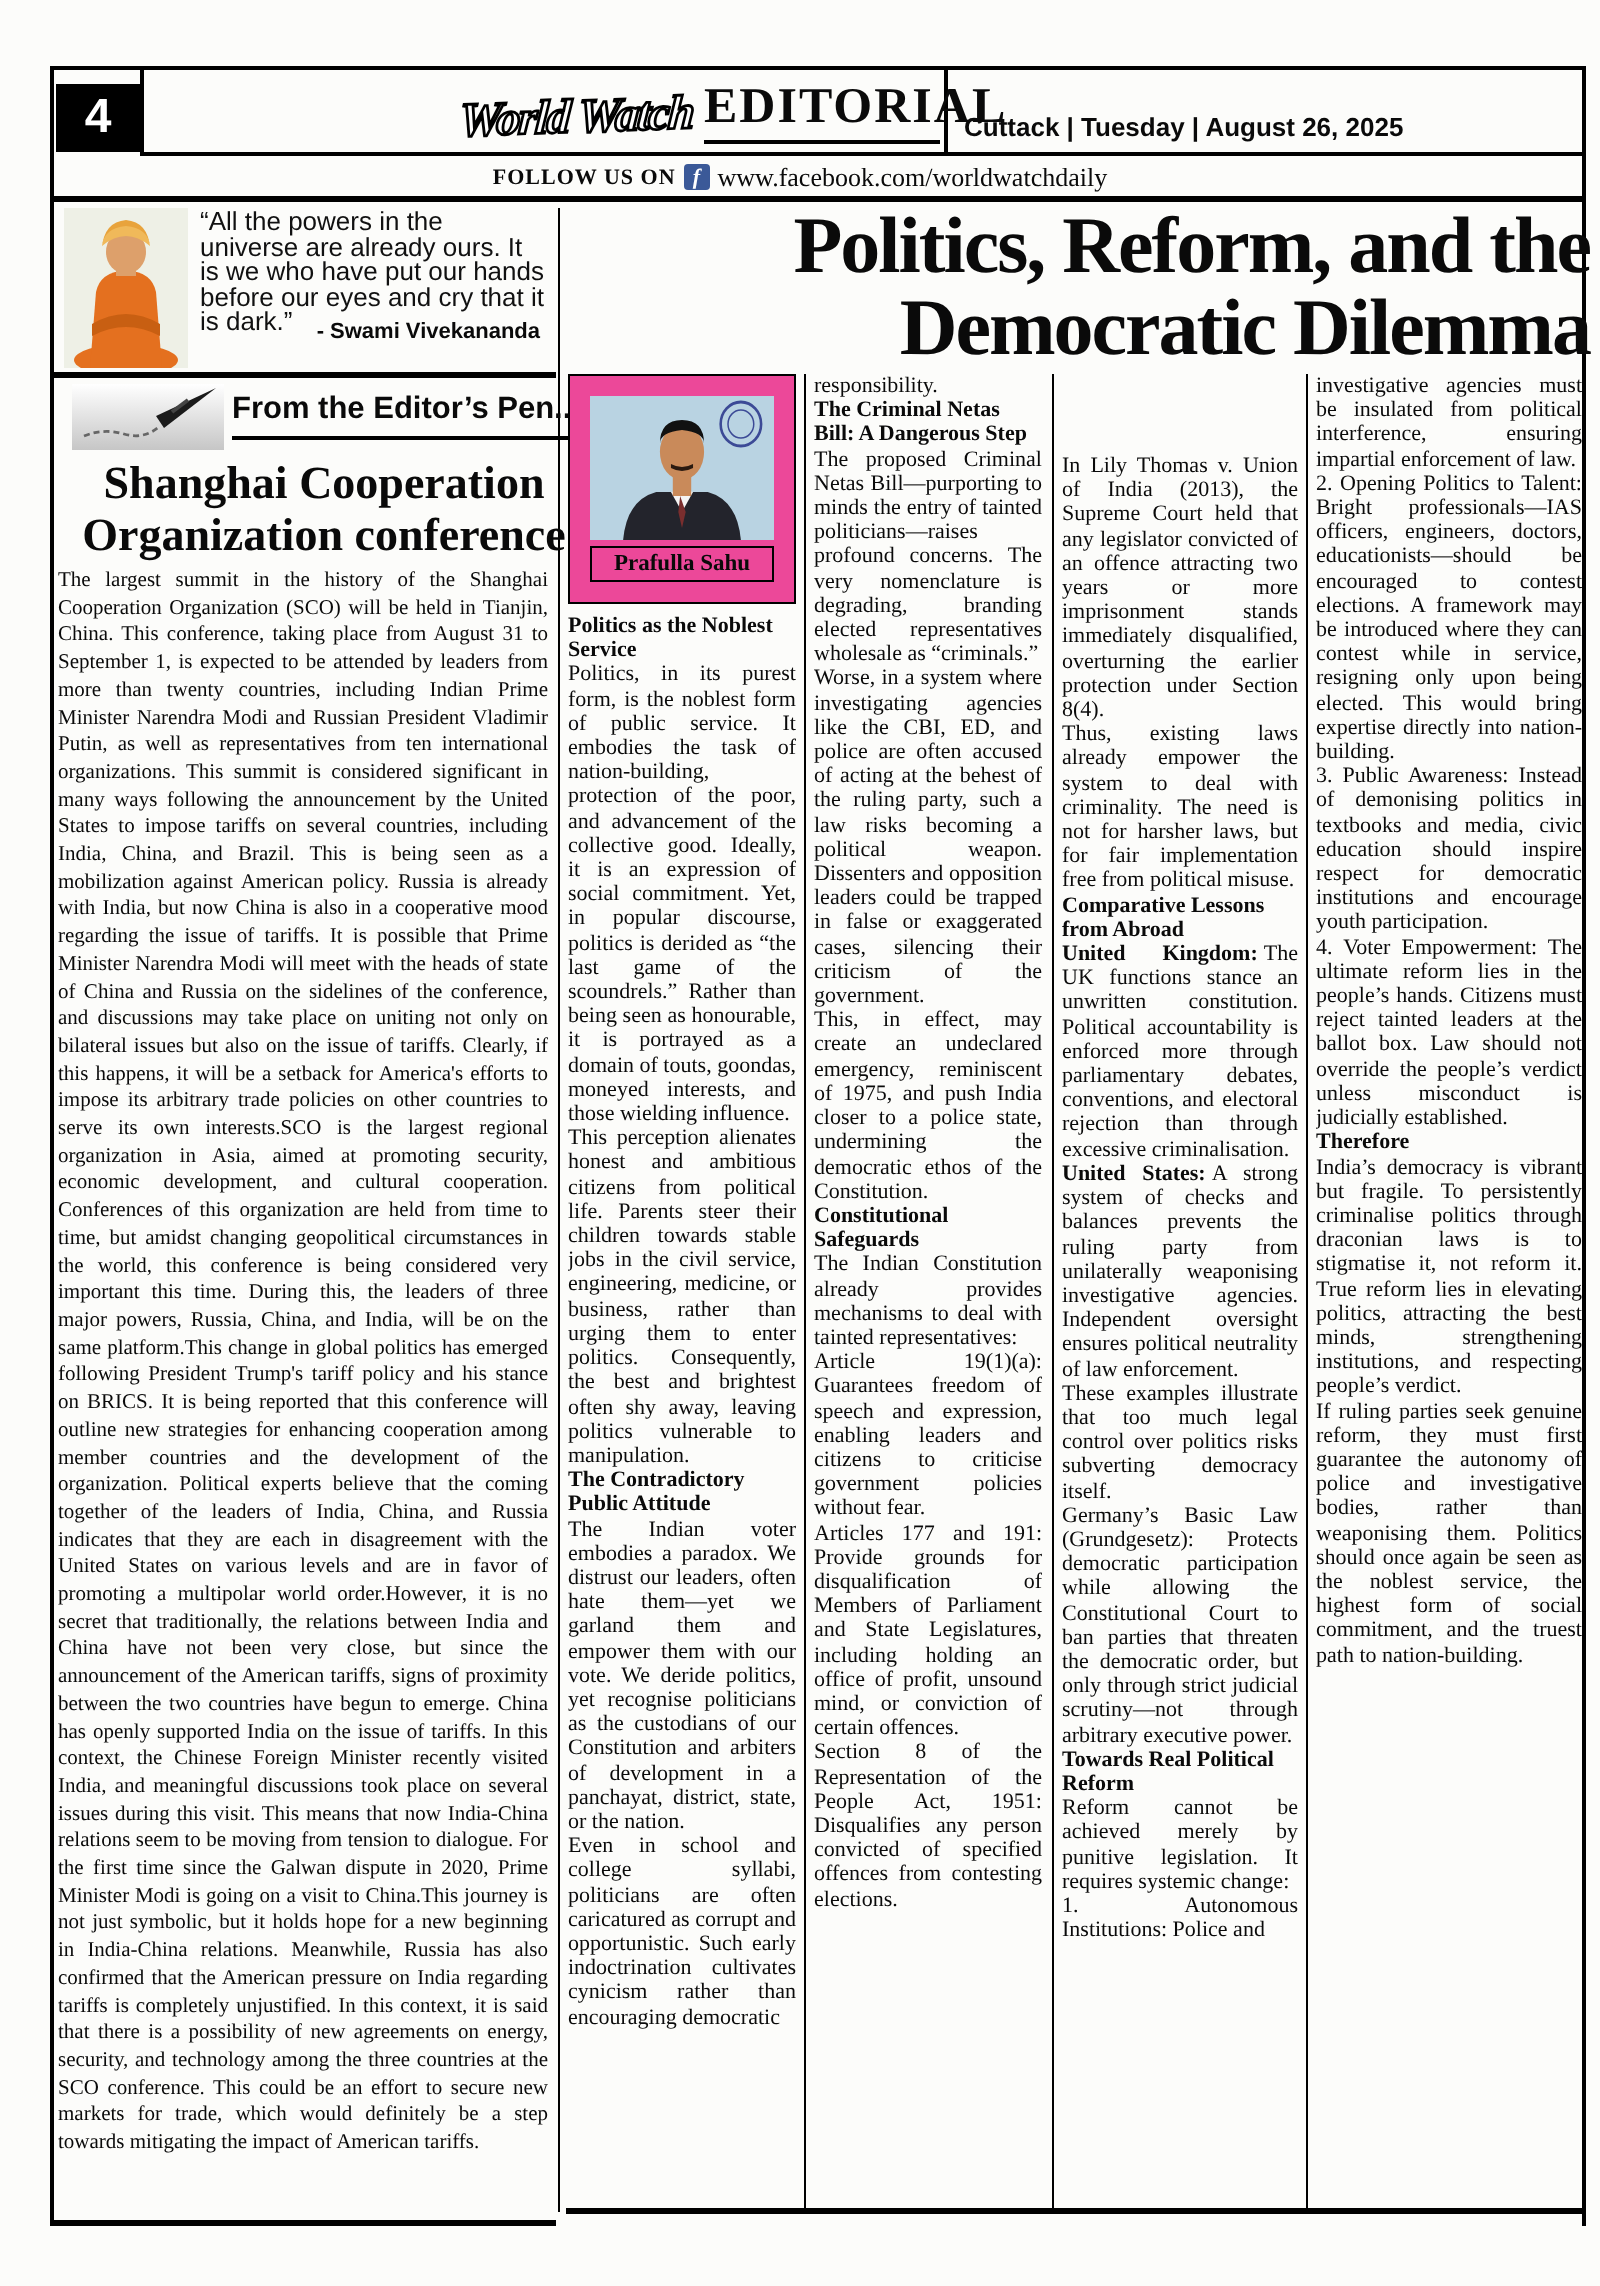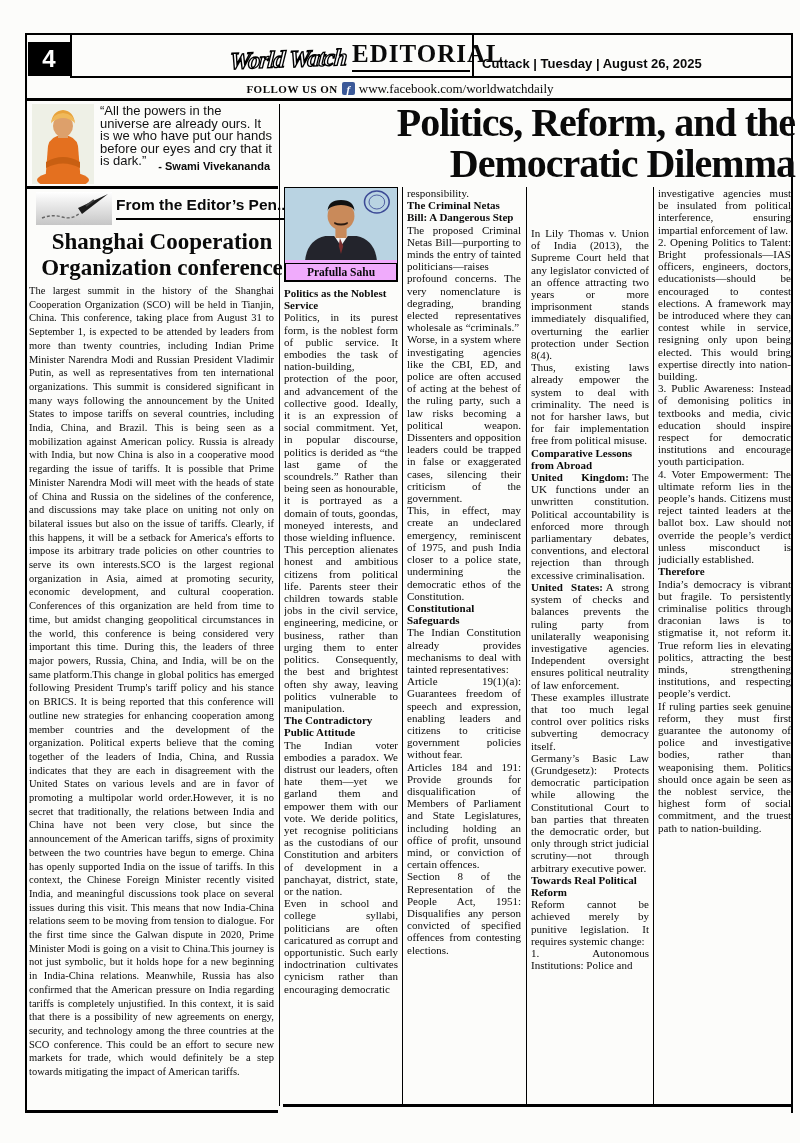--- a/index.html
+++ b/index.html
@@ -74,21 +74,21 @@
     position:absolute; left:283px; top:102px; width:512px; text-align:right;
     font-weight:bold; font-size:40px; line-height:41px; letter-spacing:-1px;
   }
   .ed-col {
     position:absolute; top:187px; height:918px; overflow:hidden;
     font-size:11px; line-height:12.2px; text-align:justify;
   }
   .ed-col p { margin:0; }
   .ed-h { font-weight:bold; text-align:left; }
   .lead { margin-right:3px; }
-  .photo-card { border:1.5px solid #000; padding:0; margin-bottom:5px; background:#f0abfc; }
+  .photo-card { border:1.5px solid #000; padding:10px; margin-bottom:5px; background:#ec4899; }
   .photo-card svg { display:block; width:100%; height:72px; }
   .photo-caption {
     border:1.5px solid #000; margin-top:3px; text-align:center;
     font-weight:bold; font-size:11.5px; padding:1px 0; line-height:14px;
   }
 </style>
 </head>
 <body>
 
 <div class="page">
@@ -181,29 +181,29 @@
 
   <div class="ed-col" style="left:407px; width:114px;">
     <p>responsibility.</p>
     <p class="ed-h">The Criminal Netas Bill: A Dangerous Step</p>
     <p>The proposed Criminal Netas Bill—purporting to minds the entry of tainted politicians—raises profound concerns. The very nomenclature is degrading, branding elected representatives wholesale as “criminals.”</p>
     <p>Worse, in a system where investigating agencies like the CBI, ED, and police are often accused of acting at the behest of the ruling party, such a law risks becoming a political weapon. Dissenters and opposition leaders could be trapped in false or exaggerated cases, silencing their criticism of the government.</p>
     <p>This, in effect, may create an undeclared emergency, reminiscent of 1975, and push India closer to a police state, undermining the democratic ethos of the Constitution.</p>
     <p class="ed-h">Constitutional Safeguards</p>
     <p>The Indian Constitution already provides mechanisms to deal with tainted representatives:</p>
     <p>Article 19(1)(a): Guarantees freedom of speech and expression, enabling leaders and citizens to criticise government policies without fear.</p>
-    <p>Articles 184 and 191: Provide grounds for disqualification of Members of Parliament and State Legislatures, including holding an office of profit, unsound mind, or conviction of certain offences.</p>
+    <p>Articles 177 and 191: Provide grounds for disqualification of Members of Parliament and State Legislatures, including holding an office of profit, unsound mind, or conviction of certain offences.</p>
     <p>Section 8 of the Representation of the People Act, 1951: Disqualifies any person convicted of specified offences from contesting elections.</p>
   </div>
 
   <div class="ed-col" style="left:531px; width:118px;margin-top:40px;">
     <p>In Lily Thomas v. Union of India (2013), the Supreme Court held that any legislator convicted of an offence attracting two years or more imprisonment stands immediately disqualified, overturning the earlier protection under Section 8(4).</p>
     <p>Thus, existing laws already empower the system to deal with criminality. The need is not for harsher laws, but for fair implementation free from political misuse.</p>
     <p class="ed-h">Comparative Lessons from Abroad</p>
-    <p><b class="lead">United Kingdom:</b><span>The UK functions under an unwritten constitution. Political accountability is enforced more through parliamentary debates, conventions, and electoral rejection than through excessive criminalisation.</span></p>
+    <p><b class="lead">United Kingdom:</b><span>The UK functions stance an unwritten constitution. Political accountability is enforced more through parliamentary debates, conventions, and electoral rejection than through excessive criminalisation.</span></p>
     <p><b class="lead">United States:</b><span>A strong system of checks and balances prevents the ruling party from unilaterally weaponising investigative agencies. Independent oversight ensures political neutrality of law enforcement.</span></p>
     <p>These examples illustrate that too much legal control over politics risks subverting democracy itself.</p>
     <p>Germany’s Basic Law (Grundgesetz): Protects democratic participation while allowing the Constitutional Court to ban parties that threaten the democratic order, but only through strict judicial scrutiny—not through arbitrary executive power.</p>
     <p class="ed-h">Towards Real Political Reform</p>
     <p>Reform cannot be achieved merely by punitive legislation. It requires systemic change:</p>
     <p>1. Autonomous Institutions: Police and</p>
   </div>
 
   <div class="ed-col" style="left:658px; width:133px;">
     <p>investigative agencies must be insulated from political interference, ensuring impartial enforcement of law.</p>

